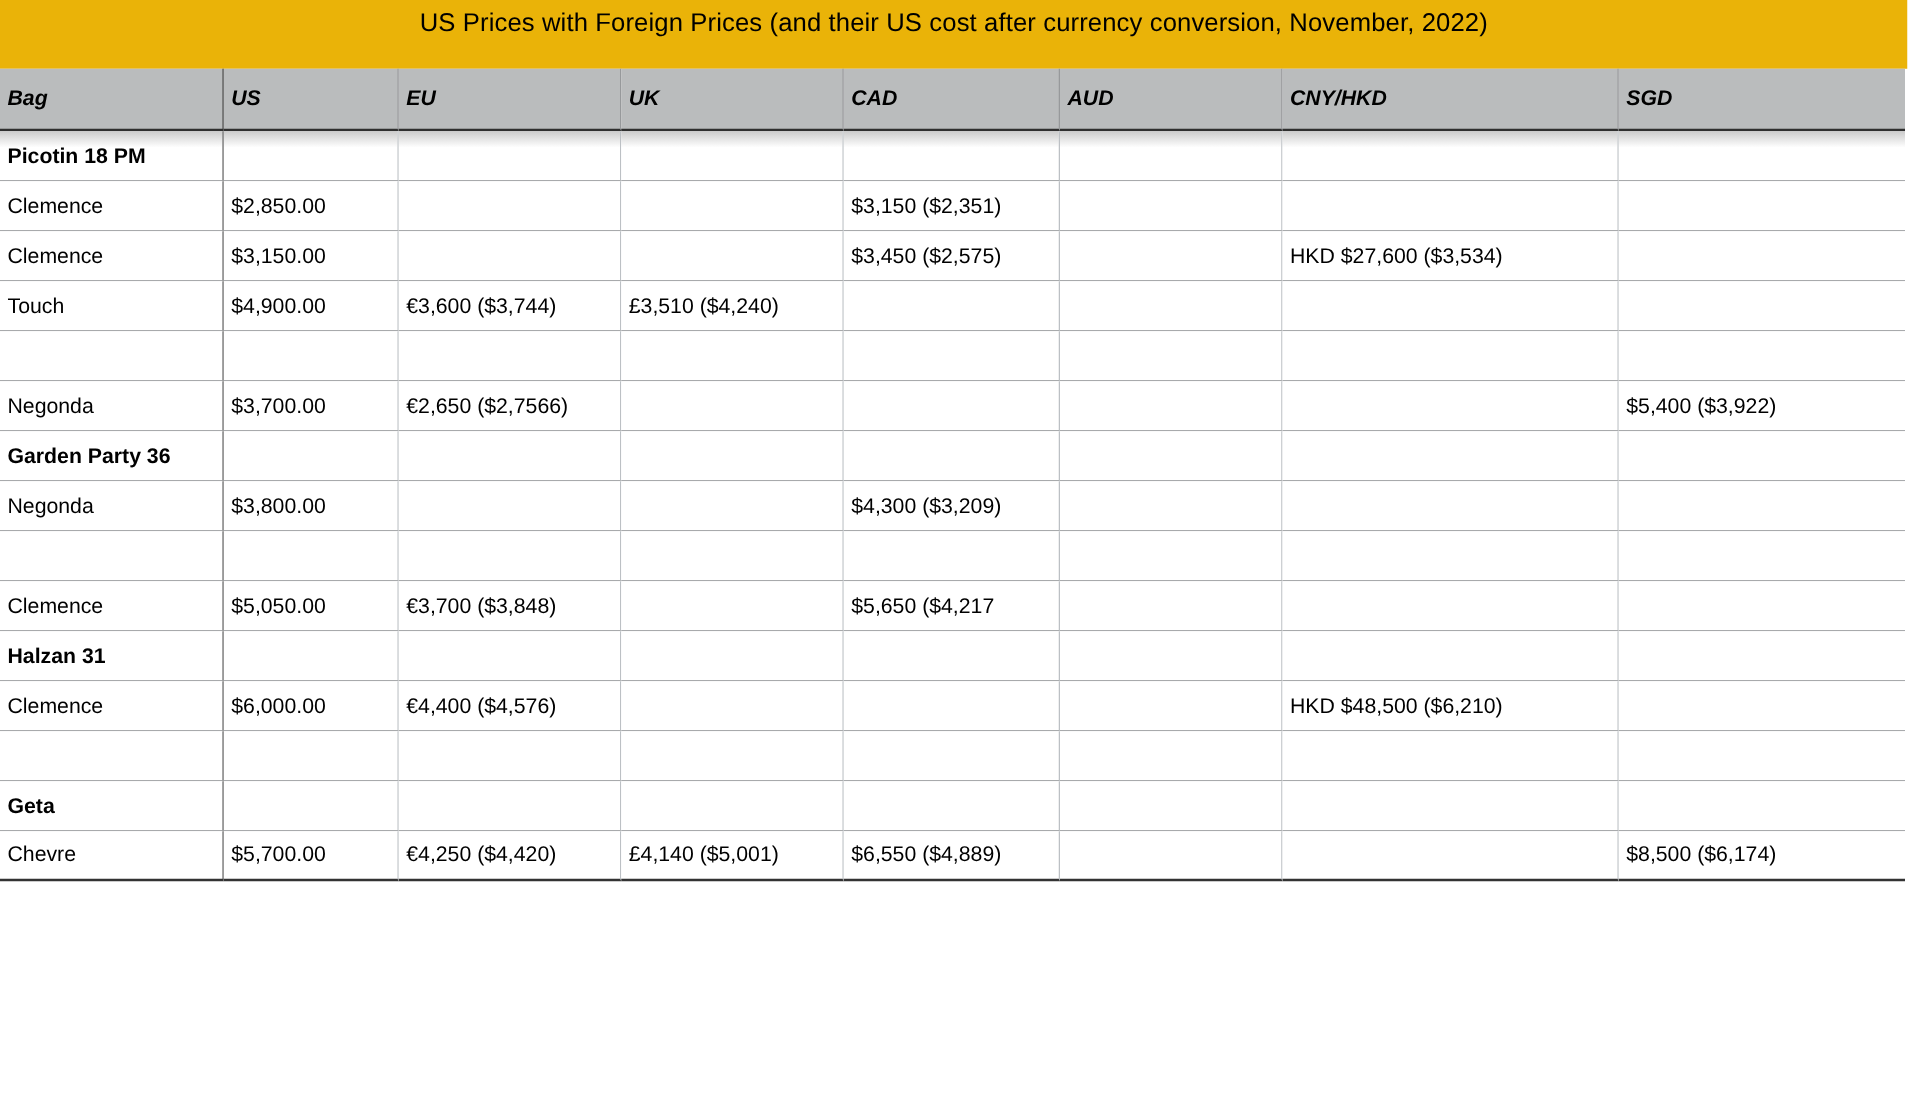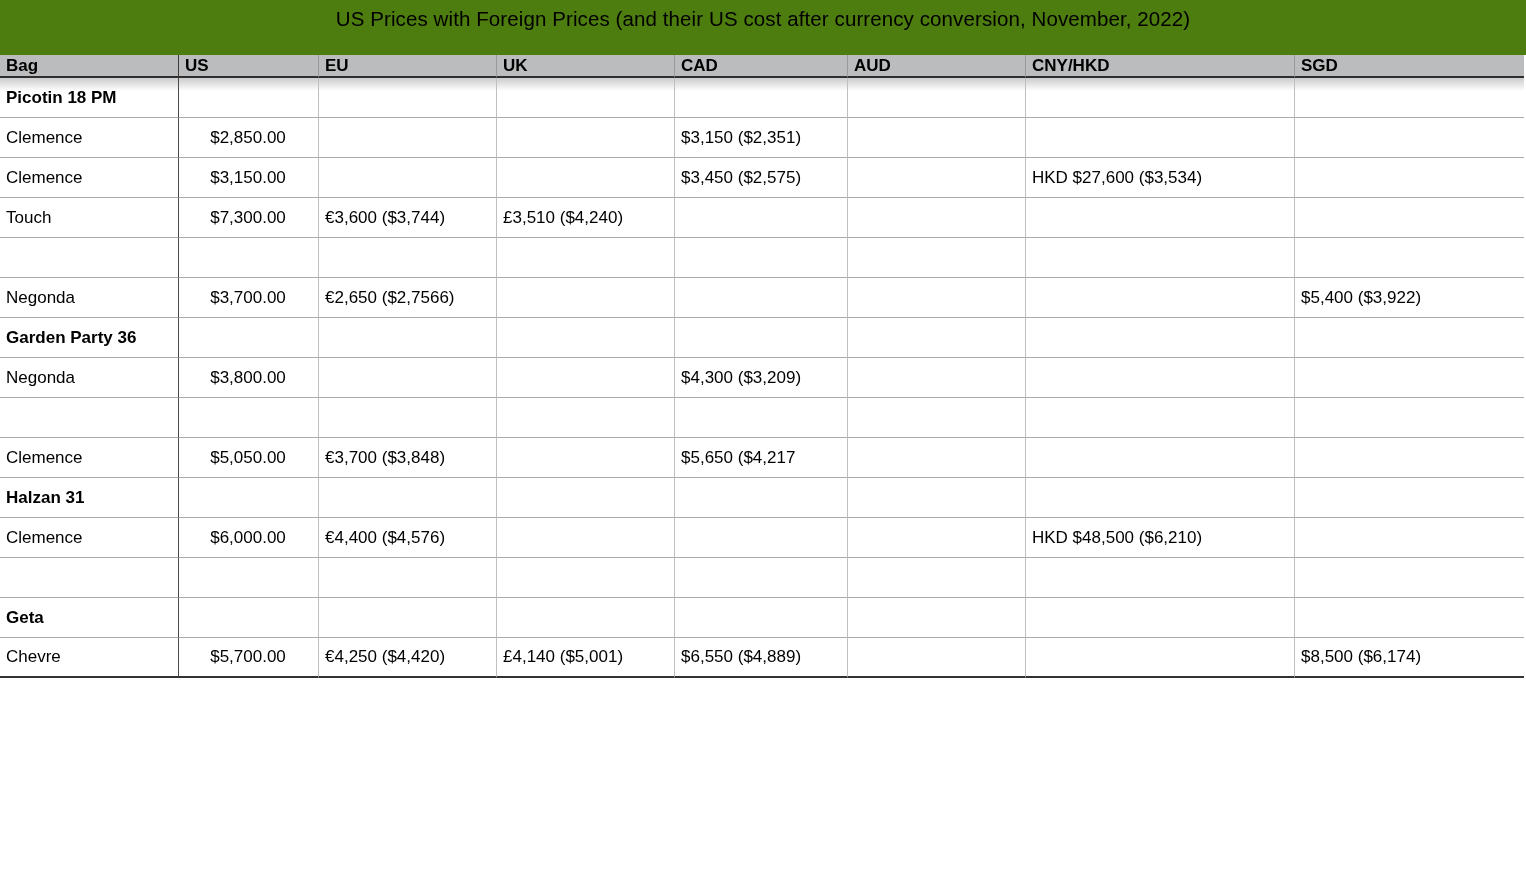--- a/index.html
+++ b/index.html
@@ -12,41 +12,42 @@
     font-family: "Liberation Sans", sans-serif;
     color: #000;
   }
   .page-title {
     height: 55px;
     box-sizing: border-box;
     padding-top: 7px;
     text-align: center;
     font-size: 20.5px;
     letter-spacing: 0.1px;
-    background: #4d7c0f;
+    background: #eab308;
   }
   table.sheet {
     border-collapse: separate;
     border-spacing: 0;
     table-layout: fixed;
     width: 1524px;
   }
   table.sheet th {
     box-sizing: border-box;
-    height: 23px;
+    height: 50px;
     background: #babcbd;
     font-weight: bold;
     font-size: 17px;
     text-align: left;
     vertical-align: middle;
     padding: 0 6px 0 6px;
     border-right: 1px solid #97999b;
     border-bottom: 2px solid #2f2f2f;
     white-space: nowrap;
     overflow: hidden;
+    font-style: italic;
   }
   table.sheet th:first-child { border-right-color: #3c3c3c; }
   table.sheet th:last-child  { border-right: none; }
   table.sheet td {
     box-sizing: border-box;
     height: 40px;
     font-size: 17px;
     vertical-align: middle;
     padding: 0 7px 0 6px;
     border-right: 1px solid #bcc0c4;
@@ -56,21 +57,21 @@
     background: #fff;
   }
   table.sheet td:first-child { border-right-color: #4a4a4a; }
   table.sheet td:last-child  { border-right: none; }
   table.sheet tbody tr:first-child td {
     background-image: linear-gradient(to bottom, rgba(70,70,70,0.28), rgba(255,255,255,0) 13px);
     margin-left: 22px;
   }
   table.sheet tbody tr:last-child td { border-bottom: 2px solid #333; }
   tr.section td:first-child { font-weight: bold; }
-  td.align-right { text-align: center; }
+  td.align-right { text-align: left; }
   td.align-left  { text-align: left; }
 </style>
 </head>
 <body>
 
 <div class="page-title">US Prices with Foreign Prices (and their US cost after currency conversion, November, 2022)</div>
 
 <table class="sheet">
   <colgroup id="sheet-colgroup">
       <col style="width: 179px;">
@@ -120,21 +121,21 @@
         <td class="align-right">$3,150.00</td>
         <td class="align-left"></td>
         <td class="align-left"></td>
         <td class="align-left">$3,450 ($2,575)</td>
         <td class="align-left"></td>
         <td class="align-left">HKD $27,600 ($3,534)</td>
         <td class="align-left"></td>
       </tr>
       <tr class="item">
         <td class="align-left">Touch</td>
-        <td class="align-right">$7,300.00</td>
+        <td class="align-right">$4,900.00</td>
         <td class="align-left">€3,600 ($3,744)</td>
         <td class="align-left">£3,510 ($4,240)</td>
         <td class="align-left"></td>
         <td class="align-left"></td>
         <td class="align-left"></td>
         <td class="align-left"></td>
       </tr>
       <tr class="empty">
         <td class="align-left"></td>
         <td class="align-right"></td>

